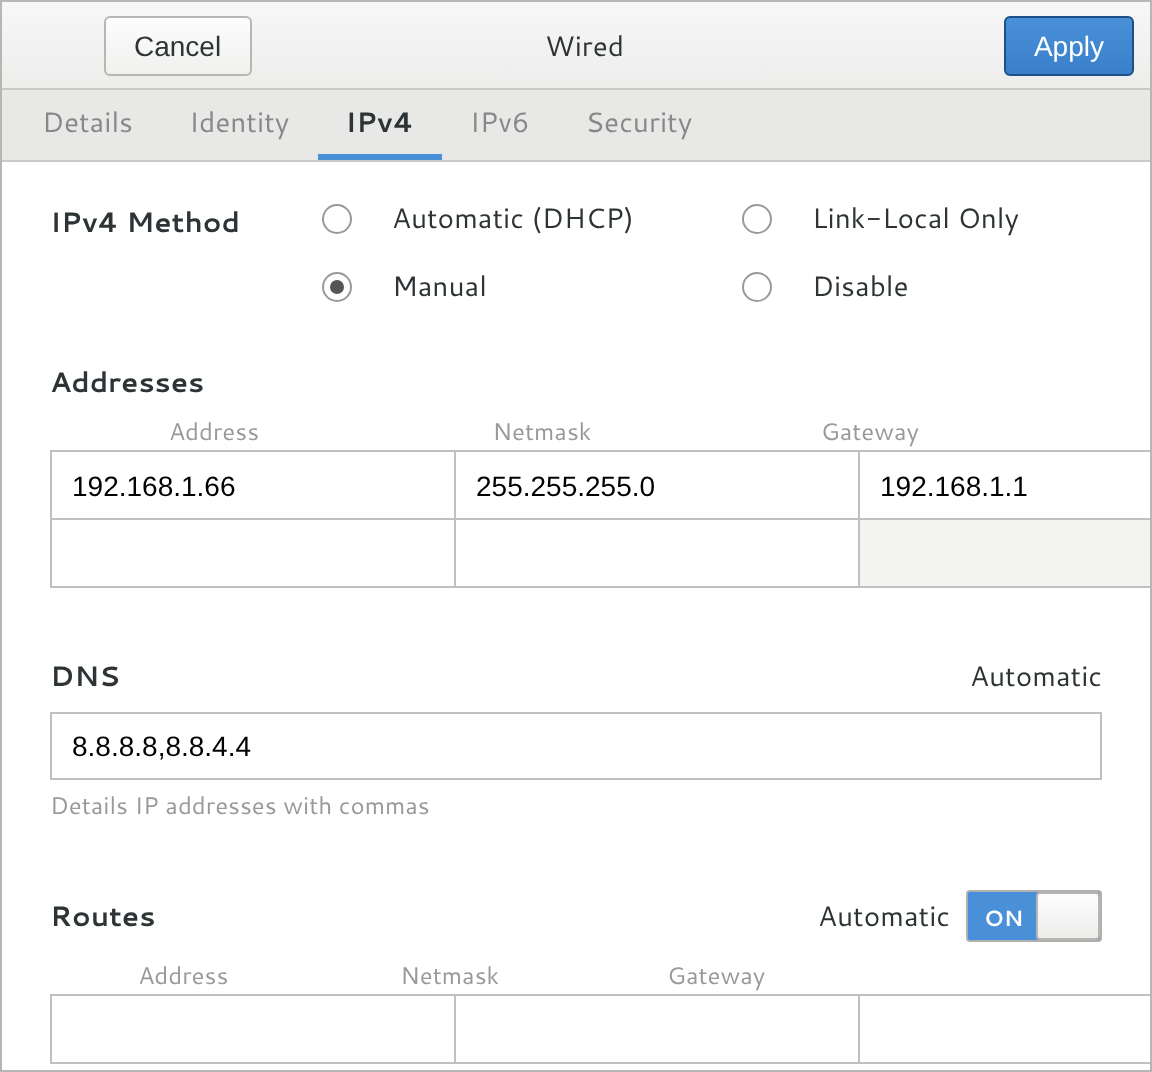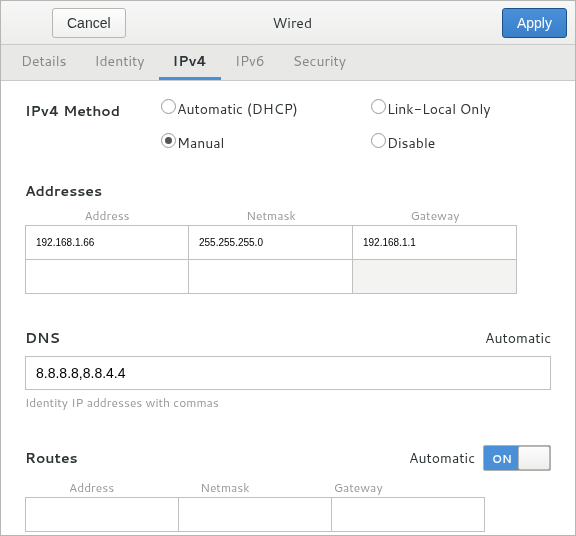--- a/index.html
+++ b/index.html
@@ -82,22 +82,22 @@
     width: 150px;
     padding-top: 2px;
   }
   .radio-grid {
     display: grid;
     grid-template-columns: 210px 180px;
     row-gap: 14px;
   }
   .radio-item {
     display: flex;
-    align-items: flex-start;
-    gap: 1px;
+    align-items: center;
+    gap: 20px;
     cursor: pointer;
   }
   .radio-circle {
     width: 15px; height: 15px;
     border-radius: 50%;
     border: 1px solid #999;
     background: #fff;
     display: flex; align-items: center; justify-content: center;
   }
   .radio-circle.checked::after {
@@ -120,21 +120,21 @@
     margin-bottom: 2px;
   }
   .addr-row {
     display: grid;
     grid-template-columns: 1fr 1fr 1fr 34px;
     height: 34px;
   }
   .addr-cell {
     border: 1px solid #c0c0be;
     padding: 0 10px;
-    font-size: 10px;
+    font-size: 14px;
     outline: none;
     margin-left: -1px;
     margin-top: -1px;
     background: #fff;
   }
   .addr-cell:first-child { margin-left: 0; }
   .addr-cell.disabled { background: #f3f3f2; }
   
   .sub-header {
     display: flex;
@@ -271,21 +271,21 @@
   </div>
 
   
   <div class="sub-header">
     <div class="subsection-title" style="margin-bottom:0">DNS</div>
     <div class="auto-group">
       <span>Automatic</span>
     </div>
   </div>
   <input class="dns-input" value="8.8.8.8,8.8.4.4" style="">
-  <div class="hint">Identity IP addresses with commas</div>
+  <div class="hint">Details IP addresses with commas</div>
 
   
   <div class="sub-header">
     <div class="subsection-title" style="margin-bottom:0">Routes</div>
     <div class="auto-group">
       <span>Automatic</span>
       <div class="switch on">
         <span class="lbl-on">ON</span>
         <div class="knob"></div>
       </div>

